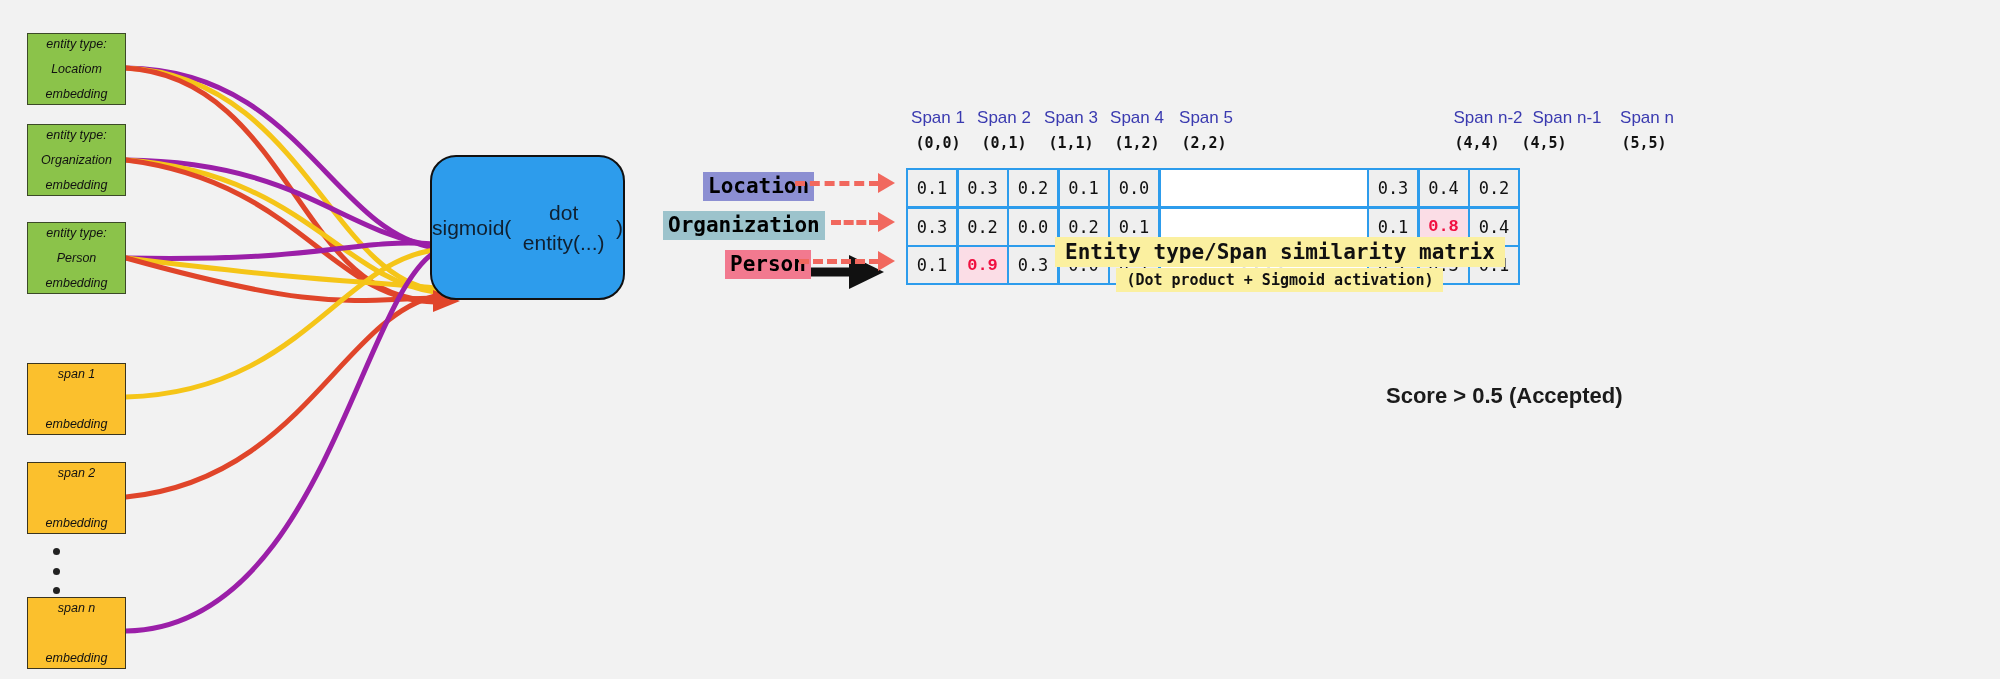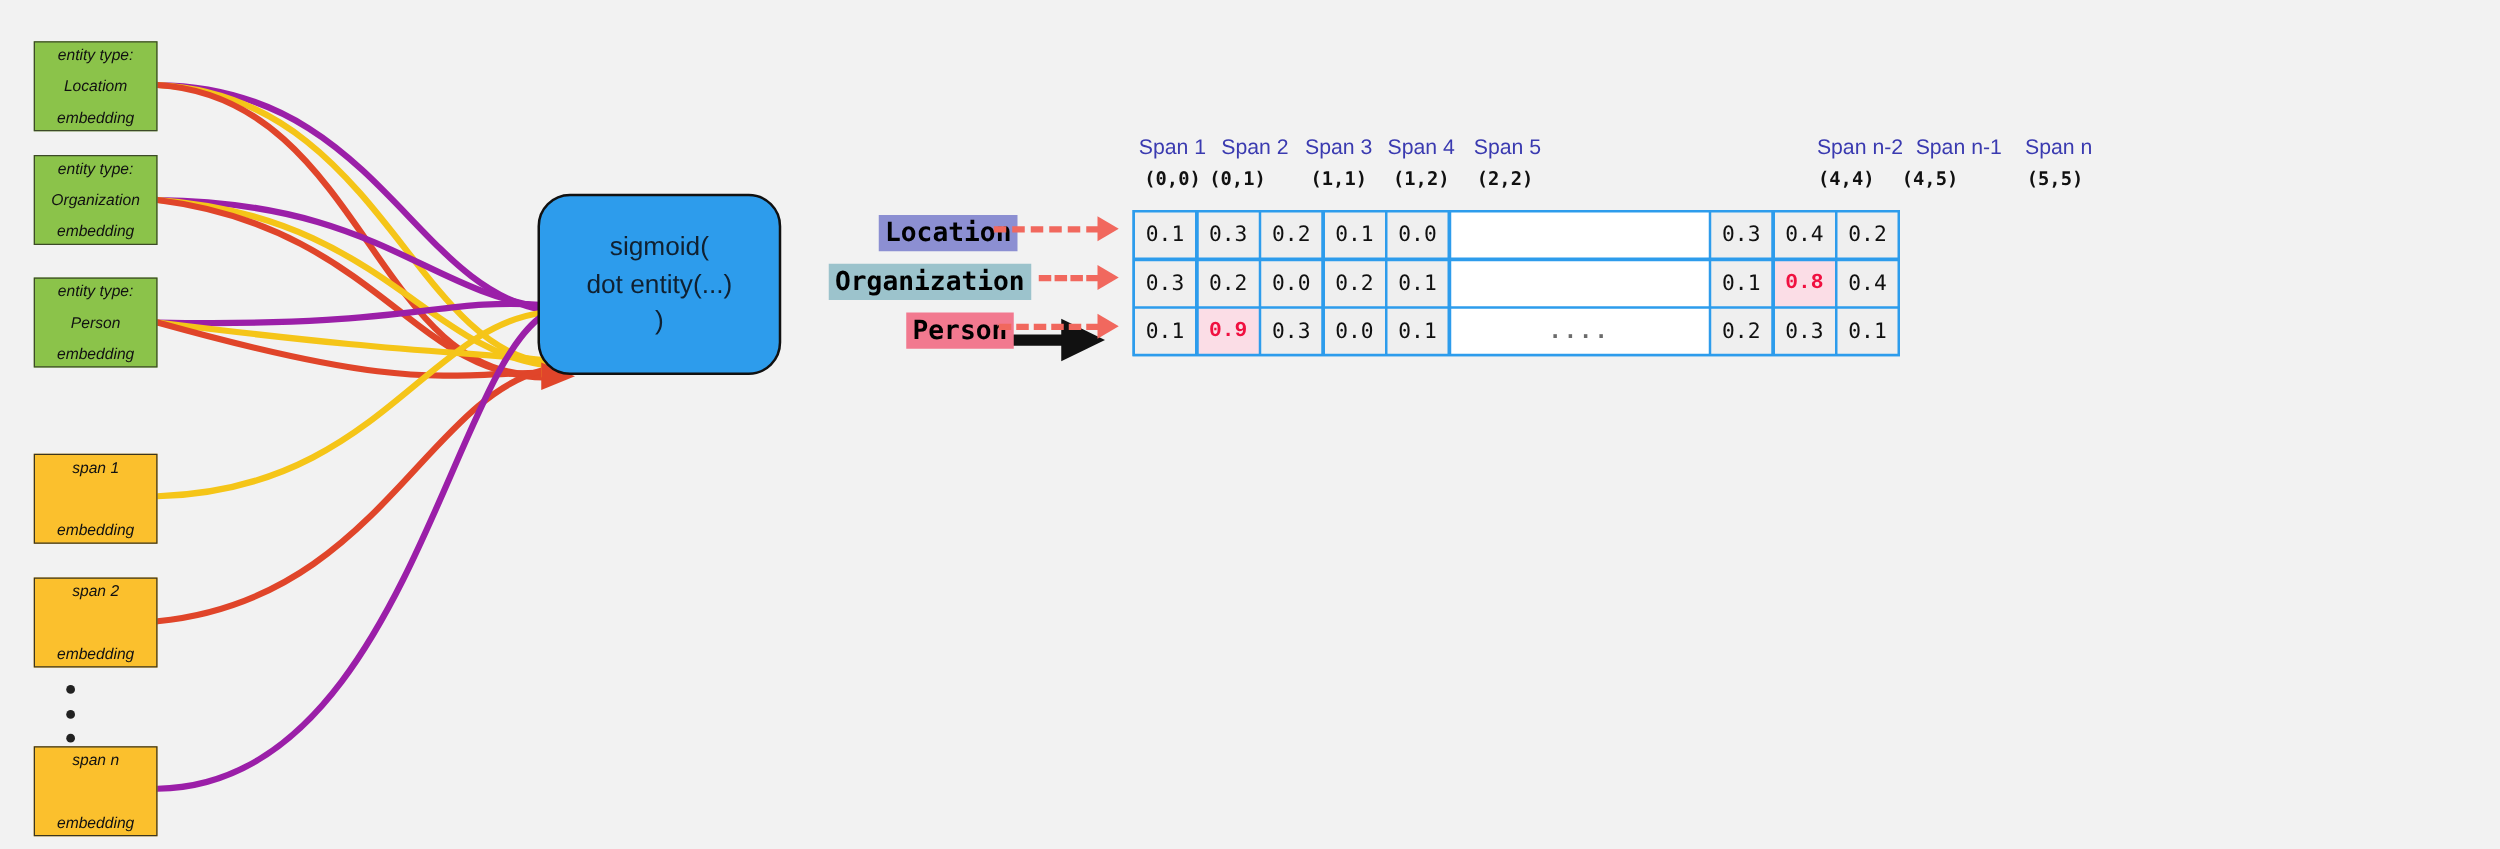--- a/index.html
+++ b/index.html
@@ -33,21 +33,21 @@
   .vdots{ position:absolute; display:flex; flex-direction:column;
           align-items:center; justify-content:space-between; }
   .vdots i{ display:block; width:7px; height:7px; border-radius:50%;
             background:#222; }
 
   
   .sigmoid-node{
     position:absolute;
     left:430px; top:155px; width:195px; height:145px;
     background:#2d9cec; border:2px solid #111; border-radius:26px;
-    display:flex; flex-direction:column;
+    display:flex; flex-direction:row;
     align-items:center; justify-content:center;
     color:#102030; font-size:21px; line-height:1.42;
     text-align:center;
   }
   .sigmoid-node span{ display:block; }
 
   
   .matrix-wrap{ position:absolute; left:875px; top:108px; }
 
   .span-head-row{ position:relative; height:26px; }
@@ -214,21 +214,21 @@
       <div class="span-head" style="left:164px; width:64px;">Span 3</div>
       <div class="span-head" style="left:230px; width:64px;">Span 4</div>
       <div class="span-head" style="left:299px; width:64px;">Span 5</div>
       <div class="span-head" style="left:571px; width:84px;">Span n-2</div>
       <div class="span-head" style="left:650px; width:84px;">Span n-1</div>
       <div class="span-head" style="left:730px; width:84px;">Span n</div>
     </div>
 
     <div class="coord-head-row">
       <div class="coord-head" style="left:31px;  width:64px;">(0,0)</div>
-      <div class="coord-head" style="left:83px;  width:64px;">(0,1)</div>
+      <div class="coord-head" style="left:97px;  width:64px;">(0,1)</div>
       <div class="coord-head" style="left:164px; width:64px;">(1,1)</div>
       <div class="coord-head" style="left:230px; width:64px;">(1,2)</div>
       <div class="coord-head" style="left:297px; width:64px;">(2,2)</div>
       <div class="coord-head" style="left:570px; width:64px;">(4,4)</div>
       <div class="coord-head" style="left:637px; width:64px;">(4,5)</div>
       <div class="coord-head" style="left:737px; width:64px;">(5,5)</div>
     </div>
 
     <div class="grid">
 
@@ -291,15 +291,22 @@
         <span class="row-chip chip-person">Person</span>
       </div>
       <div class="dashed-arrow" style="left:-76px; top:148px; width:96px;">
         <span class="dline"></span>
         <span class="dhead"></span>
       </div>
     </div>
 
   </div>
 
-
+  <div class="callout">
+    <div class="line1">Entity type/Span similarity matrix</div>
+    <div class="line2-wrap">
+      <div class="line2">(Dot product + Sigmoid activation)</div>
+    </div>
+  </div>
+
+  <div class="score-note">Score &gt; 0.5 (Accepted)</div>
 
 </div>
 
 </body></html>

